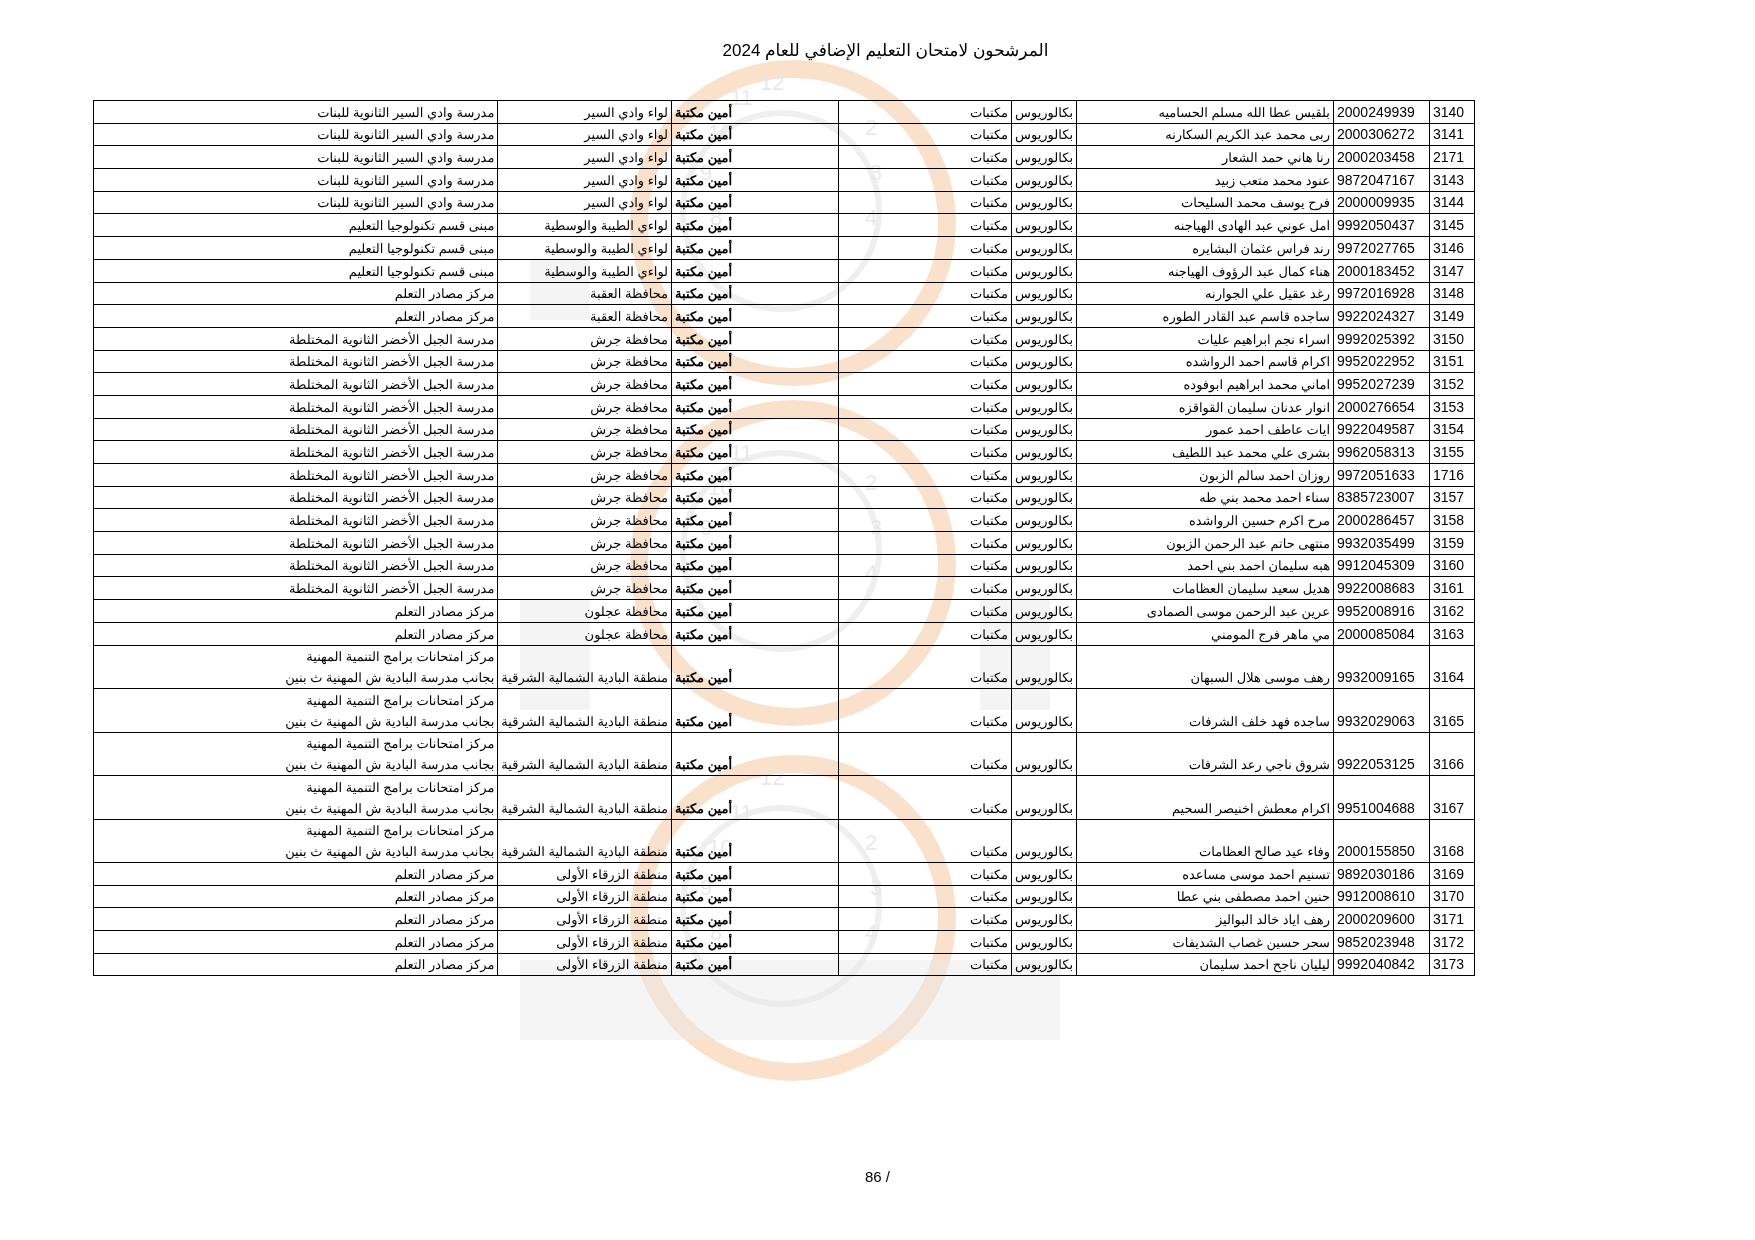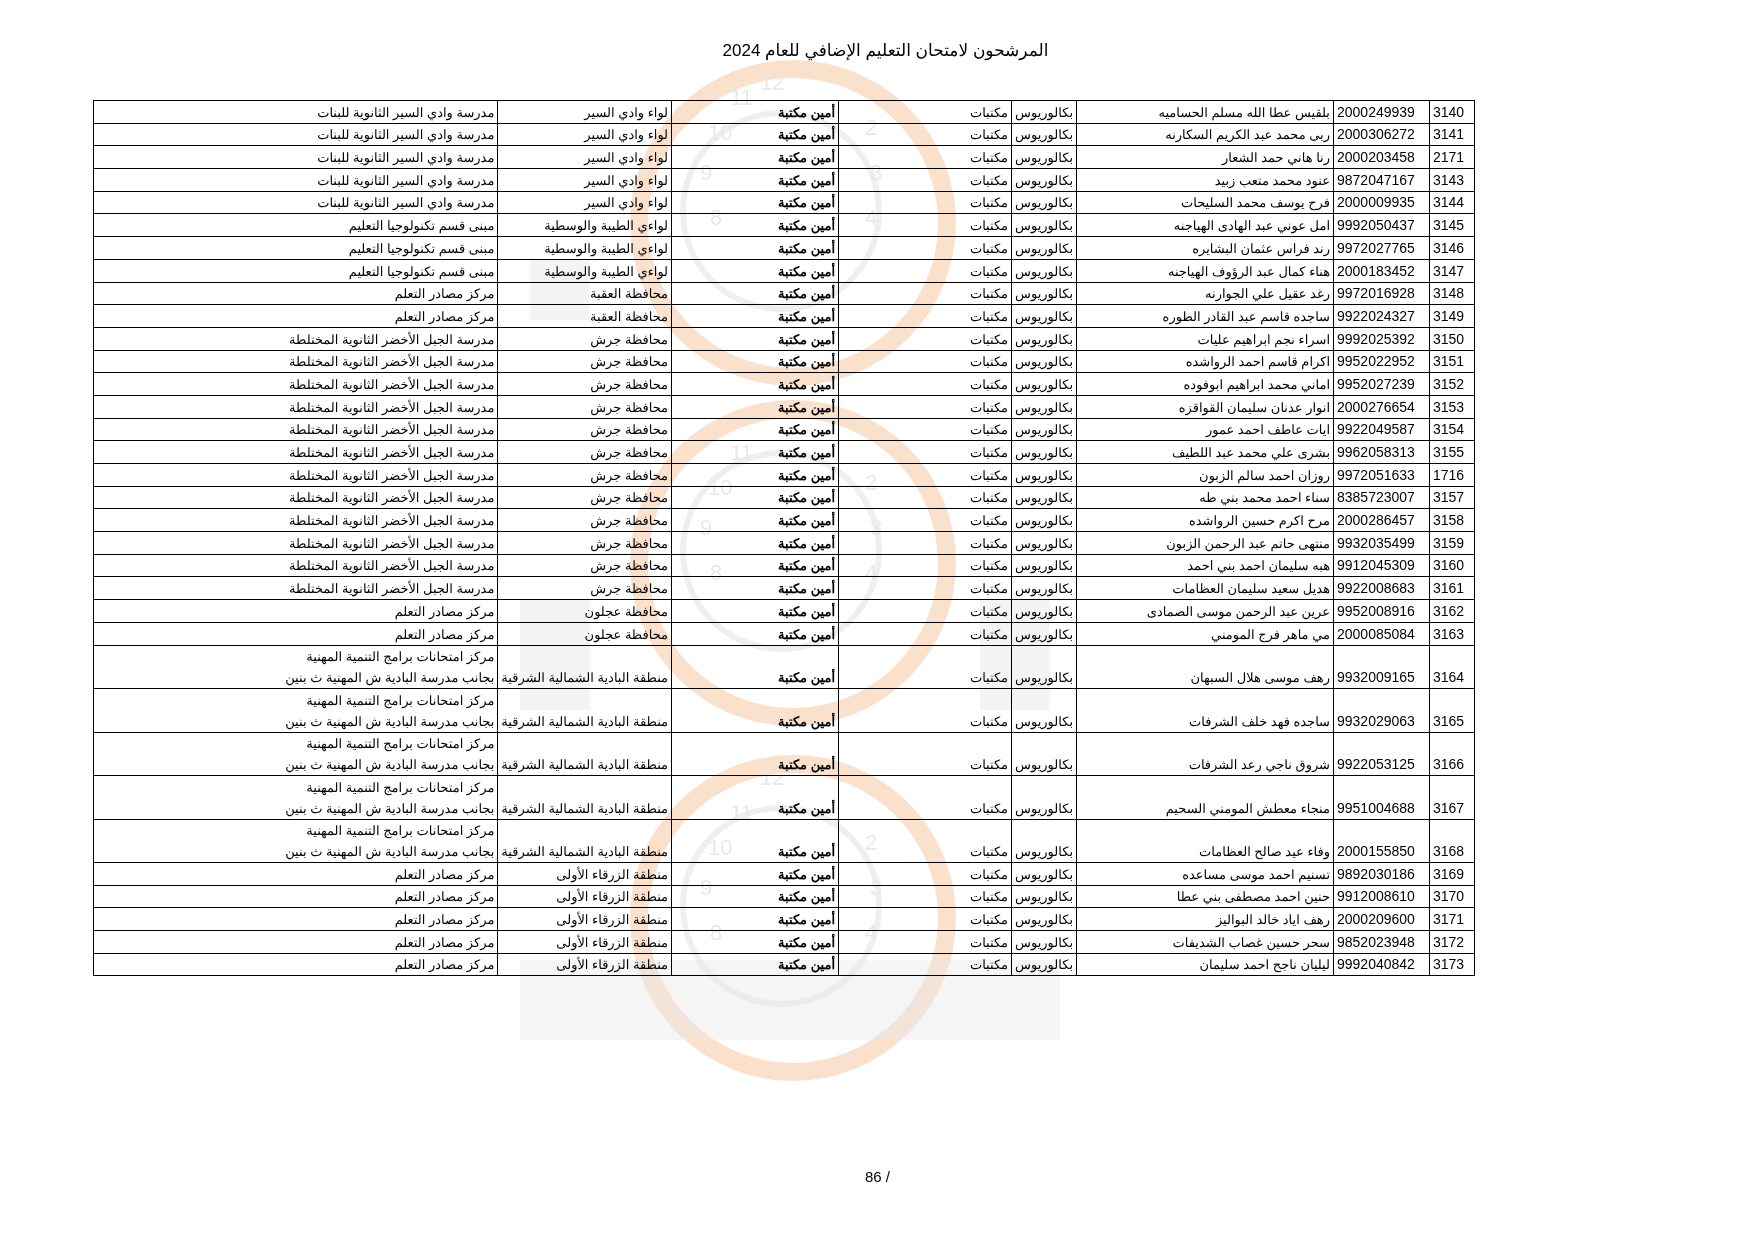--- a/index.html
+++ b/index.html
@@ -14,21 +14,21 @@
   .wm-bar { position:absolute; background:#e9e9e9; }
   table.grid { position:absolute; top:100px; left:93px; width:1382px; border-collapse:collapse;
                direction:rtl; font-family:"Liberation Sans", sans-serif; font-size:13px; background:transparent; }
   table.grid td { border:1px solid #000; padding:0 3px; height:21.7px; white-space:nowrap; vertical-align:bottom; line-height:21px; }
   table.grid tr.tall td { height:42.5px; }
   td.seq { width:38px; text-align:left; font-family:"Liberation Sans", sans-serif; font-size:14px; }
   td.natid { width:89px; text-align:left; font-family:"Liberation Sans", sans-serif; font-size:14px; }
   td.name { width:250px; text-align:right; }
   td.degree { width:55px; text-align:right; }
   td.spec { width:166px; text-align:right; }
-  td.job { width:160px; text-align:right; font-weight:bold; }
+  td.job { width:160px; text-align:left; font-weight:bold; }
   td.region { width:166px; text-align:right; }
   td.center { text-align:right; }
   td.center span.l { display:block; line-height:21px; }
   .page-num { position:absolute; top:1168px; left:0; width:1755px; text-align:center;
               font-family:"Liberation Sans", sans-serif; font-size:15px; }
 </style>
 </head>
 <body>
 
 <div class="title">المرشحون لامتحان التعليم الإضافي للعام 2024</div>
@@ -400,21 +400,21 @@
         <td class="job">أمين مكتبة</td>
         <td class="region">منطقة البادية الشمالية الشرقية</td>
         <td class="center">
           <span class="l">مركز  امتحانات برامج التنمية المهنية</span>
           <span class="l">بجانب مدرسة البادية ش المهنية ث بنين</span>
         </td>
       </tr>
       <tr class="tall">
         <td class="seq">3167</td>
         <td class="natid">9951004688</td>
-        <td class="name">منجاء معطش المومني السحيم</td>
+        <td class="name">اكرام معطش اخنيصر السحيم</td>
         <td class="degree">بكالوريوس</td>
         <td class="spec">مكتبات</td>
         <td class="job">أمين مكتبة</td>
         <td class="region">منطقة البادية الشمالية الشرقية</td>
         <td class="center">
           <span class="l">مركز  امتحانات برامج التنمية المهنية</span>
           <span class="l">بجانب مدرسة البادية ش المهنية ث بنين</span>
         </td>
       </tr>
       <tr class="tall">

